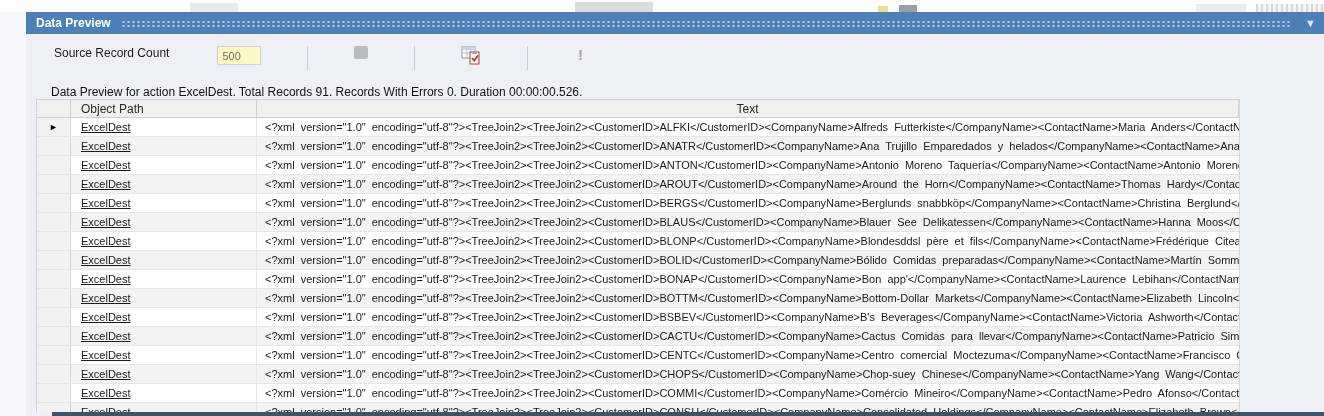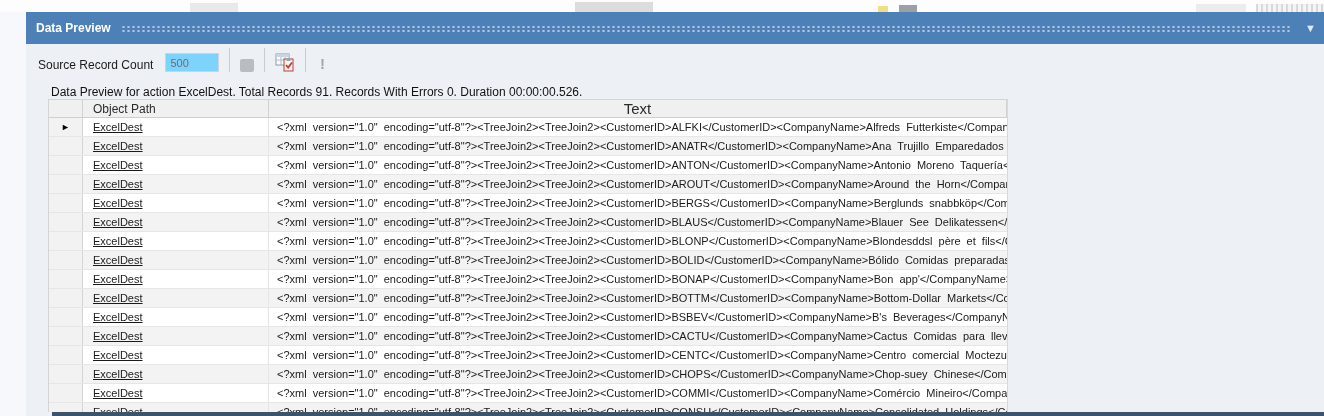--- a/index.html
+++ b/index.html
@@ -13,55 +13,55 @@
   .remnant.r2 { left: 575px; width: 78px; height: 10px; background: #dcdcdc; }
   .remnant.r3 { left: 878px; width: 10px; height: 6px; background: #f2dc84; }
   .remnant.r4 { left: 899px; width: 18px; height: 7px; background: #9aa0a6; }
   .remnant.r5 { left: 1196px; width: 50px; height: 8px; background: #ececec; }
   .remnant.r6 { left: 1256px; width: 68px; height: 8px;
                 background: repeating-linear-gradient(90deg,#d9d9d9 0 2px,#f4f4f4 2px 5px); }
 
   .panel { position: absolute; left: 26px; top: 12px; right: 0; bottom: 0;
            background: #edf1f6; }
 
-  .panel-header { height: 32px; background: #4d80b7; display: flex; align-items: center;
+  .panel-header { height: 22px; background: #4d80b7; display: flex; align-items: center;
                   padding: 0 8px 0 10px; }
   .panel-title { color: #ffffff; font-size: 12px; font-weight: bold; white-space: nowrap; }
   .dots { flex: 1; height: 9px; margin: 0 14px 0 10px; align-self: center;
           background-image: radial-gradient(circle, rgba(255,255,255,0.55) 1px, transparent 1.3px);
           background-size: 5px 4px; background-position: 0 1px; }
   .chevron { color: #dce9f7; font-size: 11px; line-height: 1; }
 
   .panel-body { position: absolute; left: 0; top: 22px; right: 0; bottom: 0; }
 
-  .toolbar { position: absolute; left: 12px; top: 12px; height: 26px;
-             display: flex; align-items: flex-end; }
+  .toolbar { position: absolute; left: 28px; top: 12px; height: 26px;
+             display: flex; align-items: flex-start; gap: 36px; }
   .src-label { font-size: 12px; color: #1a1a1a; margin-right: 12px; }
-  .count-input { width: 54px; height: 19px; background: #7dd3fc; border: 1px solid #c9d4e2;
+  .count-input { width: 44px; height: 19px; background: #fef9c3; border: 1px solid #c9d4e2;
                  font-family: "Liberation Sans", sans-serif; font-size: 11px; color: #6d6d6d;
                  padding: 0 4px; }
   .sep { width: 1px; height: 24px; background: #c8cdd4; margin: 0 10px; }
   .btn-square { width: 14px; height: 13px; background: #b9bdc1; border-radius: 2px;
                 display: inline-block; }
   .icon-preview { display: inline-flex; width: 20px; height: 19px; }
   .icon-warn { font-size: 15px; font-weight: bold; color: #a6a6a6; width: 12px; text-align: center; }
 
   .status { position: absolute; left: 25px; top: 51px; font-size: 12px; color: #111111;
             white-space: nowrap; }
 
-  .grid { position: absolute; left: 10px; top: 65px; width: 960px; height: 313px;
+  .grid { position: absolute; left: 10px; top: 65px; width: 1204px; height: 313px;
           overflow: hidden; background: #ffffff; border-left: 1px solid #d4d4d4;
           border-right: 1px solid #d8d8d8; border-top: 1px solid #d4d4d4;
-          font-size: 11px; color: #1a1a1a; margin-left: 12px; }
+          font-size: 11px; color: #1a1a1a; }
   .ghead { display: flex; height: 18px; background: #f0f0f0; border-bottom: 1px solid #cfcfcf; }
   .ghead .c { border-right: 1px solid #d2d2d2; display: flex; align-items: center; }
   .c.sel  { width: 34px; flex: none; }
   .c.op   { width: 186px; flex: none; padding-left: 10px; overflow: hidden; white-space: nowrap; }
   .c.tx   { flex: 1; padding-left: 8px; overflow: hidden; white-space: nowrap; word-spacing: 3px; }
-  .ghead .c.tx { justify-content: center; padding-left: 0; word-spacing: 0; font-size: 15px; color: #2b2b2b; }
+  .ghead .c.tx { justify-content: center; padding-left: 0; word-spacing: 0; font-size: 12px; color: #2b2b2b; }
   .ghead .c.op { font-size: 12px; color: #2b2b2b; }
 
   .row { display: flex; height: 19px; border-bottom: 1px solid #e6e6e6; background: #ffffff; }
   .rows .row:nth-child(even) { background: #f3f3f3; }
   .row .c { display: flex; align-items: center; }
   .row .c.sel { background: #f2f2f2; border-right: 1px solid #d4d4d4; justify-content: center; }
   .row .c.op  { border-right: 1px solid #e6e6e6; text-decoration: underline; }
   .arrow { font-size: 9px; color: #000000; line-height: 1; }
 
   .bottom-edge { position: absolute; left: 26px; right: 0; bottom: 0; height: 4px; background: #3d536b; }

